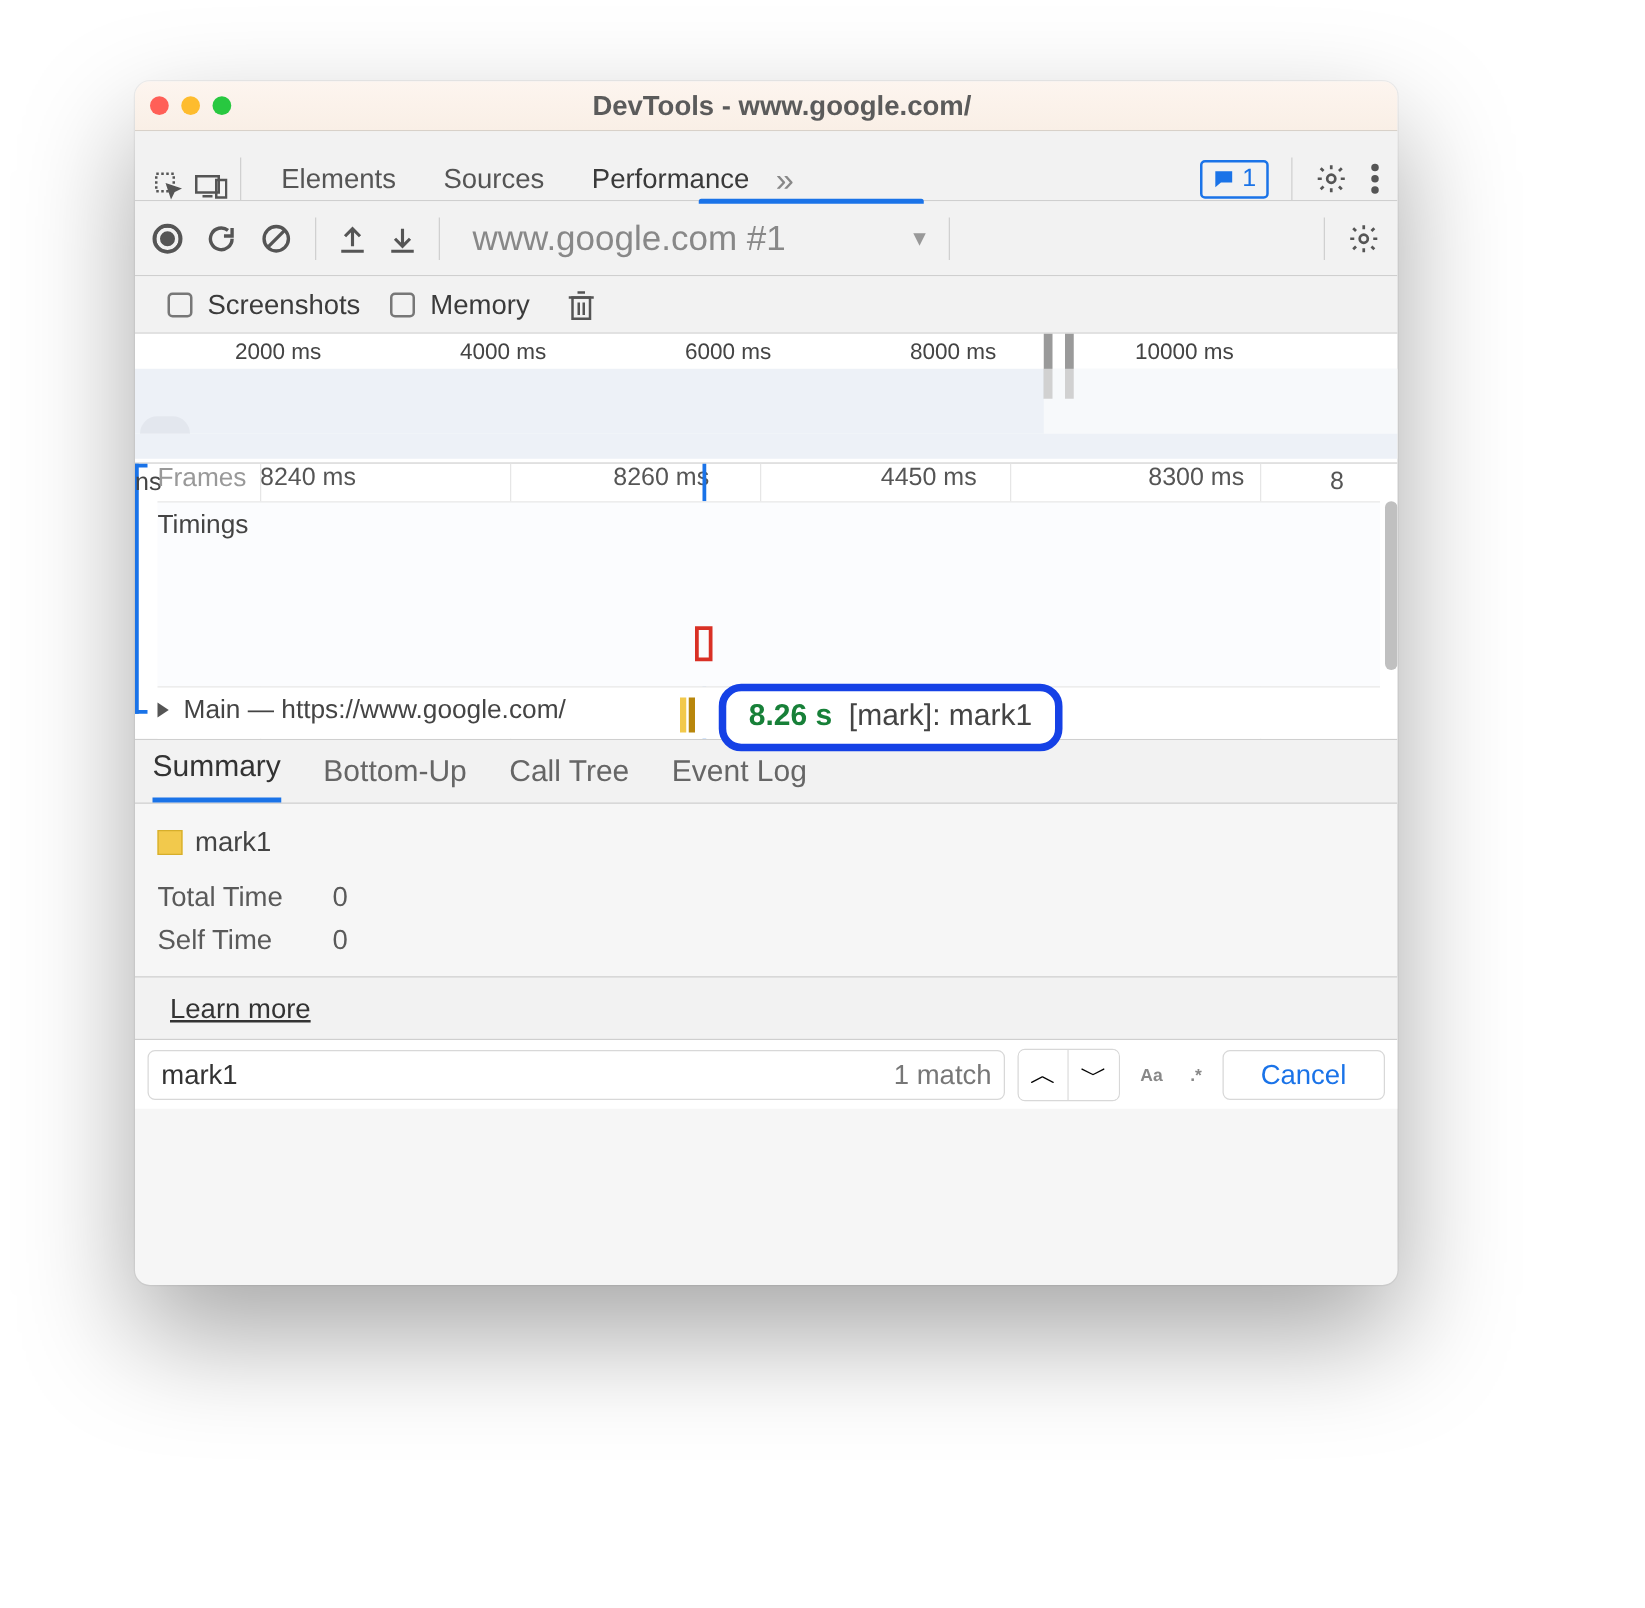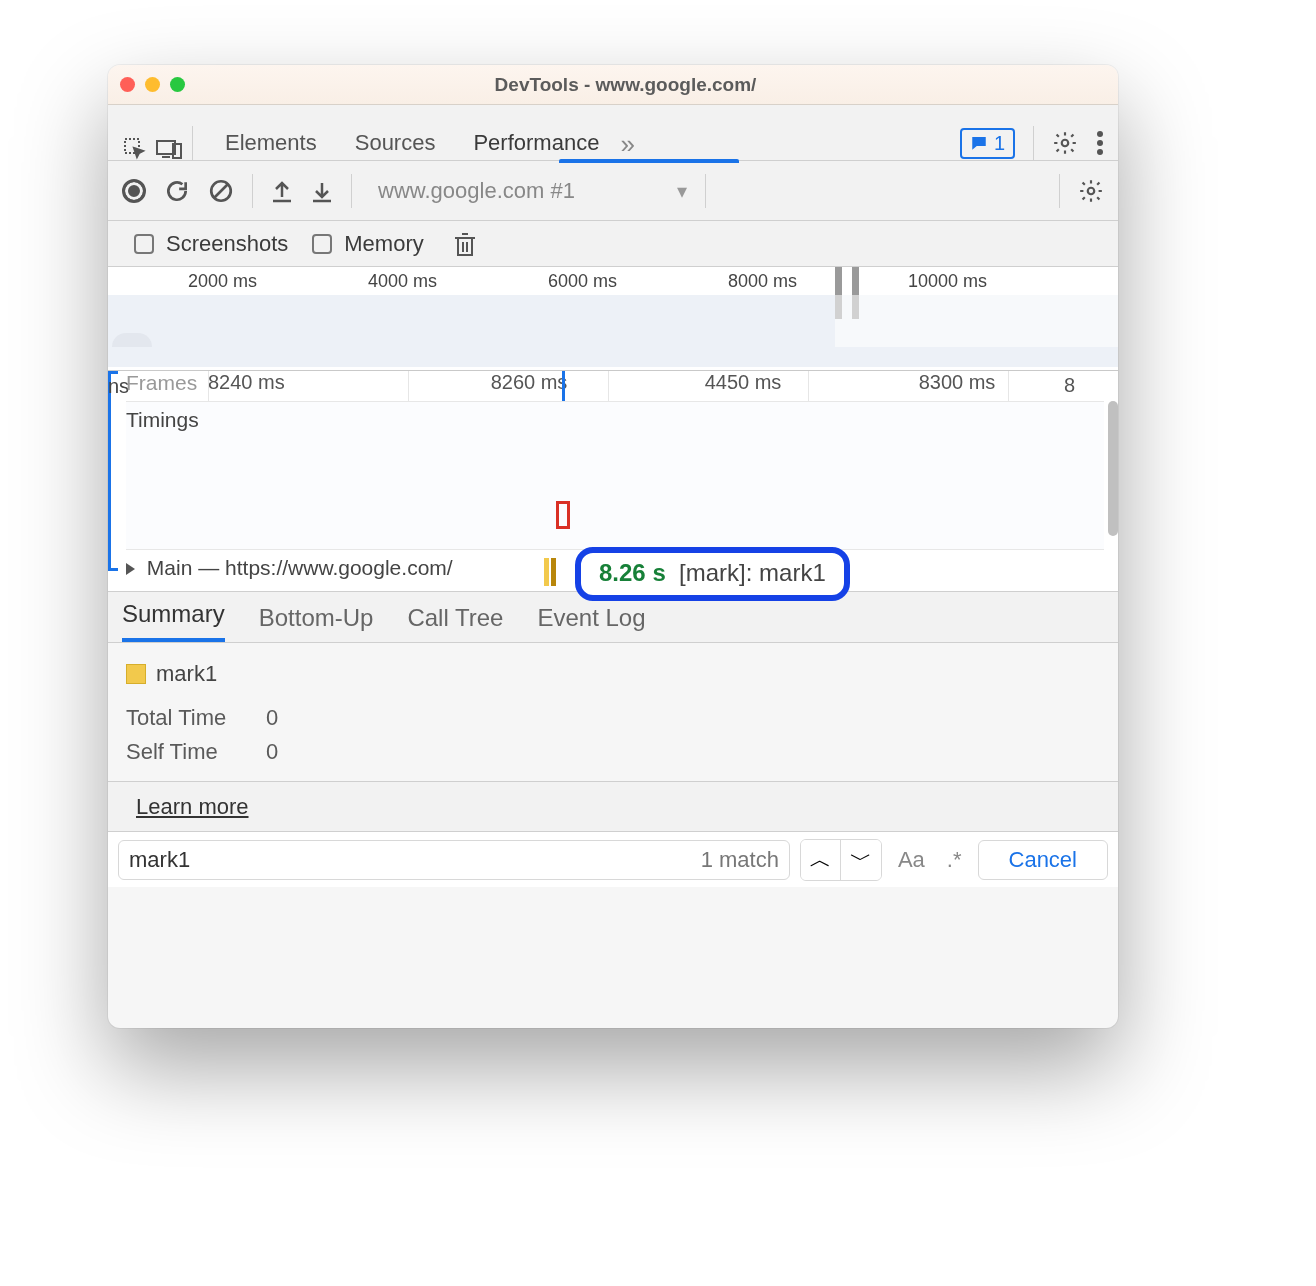--- a/index.html
+++ b/index.html
@@ -22,21 +22,21 @@
   .titlebar {
     height: 40px;
     background: linear-gradient(#fdf5ef,#f9efe6);
     display: flex; align-items: center;
     padding: 0 12px;
     border-bottom: 1px solid #d8d1c9;
   }
   .traffic { display:flex; gap:10px; margin-right: 20px; }
   .dot { width:15px; height:15px; border-radius:50%; }
   .dot.red{background:#ff5f57;} .dot.yellow{background:#febc2e;} .dot.green{background:#28c840;}
-  .title { flex:1; text-align:center; font-size:19px; font-weight:600; color:#5b5b5b; padding-right:60px;}
+  .title { flex:1; text-align:center; font-size:22px; font-weight:600; color:#5b5b5b; padding-right:60px;}
 
   
   .tabs-row {
     height: 56px;
     background:#f2f2f2;
     border-bottom:1px solid #cfcfcf;
     display:flex; align-items:flex-end; gap:10px; padding:0 14px;
   }
   .ico { display:inline-flex; align-items:center; justify-content:center; color:#555; }
   .tabs { display:flex; gap:30px; margin-left:18px; font-size:22px; color:#555;}
@@ -47,21 +47,21 @@
   .end { margin-left:auto; display:flex; align-items:center; gap:18px;}
   .pill { border:2px solid #1a73e8; border-radius:4px; padding:2px 8px; color:#1a73e8; display:flex; align-items:center; gap:6px; font-size:20px;}
   .divider-v { width:1px; height:34px; background:#d0d0d0; }
 
   
   .toolbar {
     height: 60px; background:#f2f2f2; border-bottom:1px solid #cfcfcf;
     display:flex; align-items:center; gap:18px; padding:0 14px; font-size:20px; color:#6b6b6b;
   }
   .toolbar .sel { flex:0 0 auto; display:flex; align-items:center; gap:12px; color:#888; margin-left:8px;}
-  .toolbar .sel .txt { font-size:22px;}
+  .toolbar .sel .txt { font-size:28px;}
   .toolbar .spacer { flex:1; }
   .ring { width:24px; height:24px; border:3px solid #555; border-radius:50%; display:inline-block;}
   .ring.solid { background:#555; border-color:#555; box-shadow: inset 0 0 0 3px #f2f2f2;}
 
   
   .options {
     height: 46px; background:#f2f2f2; border-bottom:1px solid #cfcfcf;
     display:flex; align-items:center; gap:12px; padding:0 26px; font-size:22px; color:#3b3b3b;
   }
   .chk { width:20px; height:20px; border:2px solid #777; border-radius:4px; display:inline-block; }
@@ -123,21 +123,21 @@
   }
   .sinput {
     flex:1; height:40px; border:1px solid #d8d8d8; border-radius:6px;
     display:flex; align-items:center; justify-content:space-between; padding:0 10px;
   }
   .sinput .val{ color:#333; font-size:22px;}
   .sinput .match{ color:#777; font-size:22px;}
   .nav { border:1px solid #d8d8d8; border-radius:6px; display:flex; overflow:hidden;}
   .nav button{ width:40px; height:40px; background:#fff; border:none; border-right:1px solid #d8d8d8; font-size:22px;}
   .nav button:last-child{border-right:none;}
-  .reg { color:#888; font-weight:400; font-size:22px; padding:0 6px;}
+  .reg { color:#888; font-weight:700; font-size:14px; padding:0 6px;}
   .cancel { border:1px solid #d8d8d8; border-radius:6px; height:40px; padding:0 30px; background:#fff; color:#1a73e8; font-size:22px;}
 
   svg { display:block; }
 </style>
 </head>
 <body>
 
 <div class="frame">
 
   <div class="titlebar">

